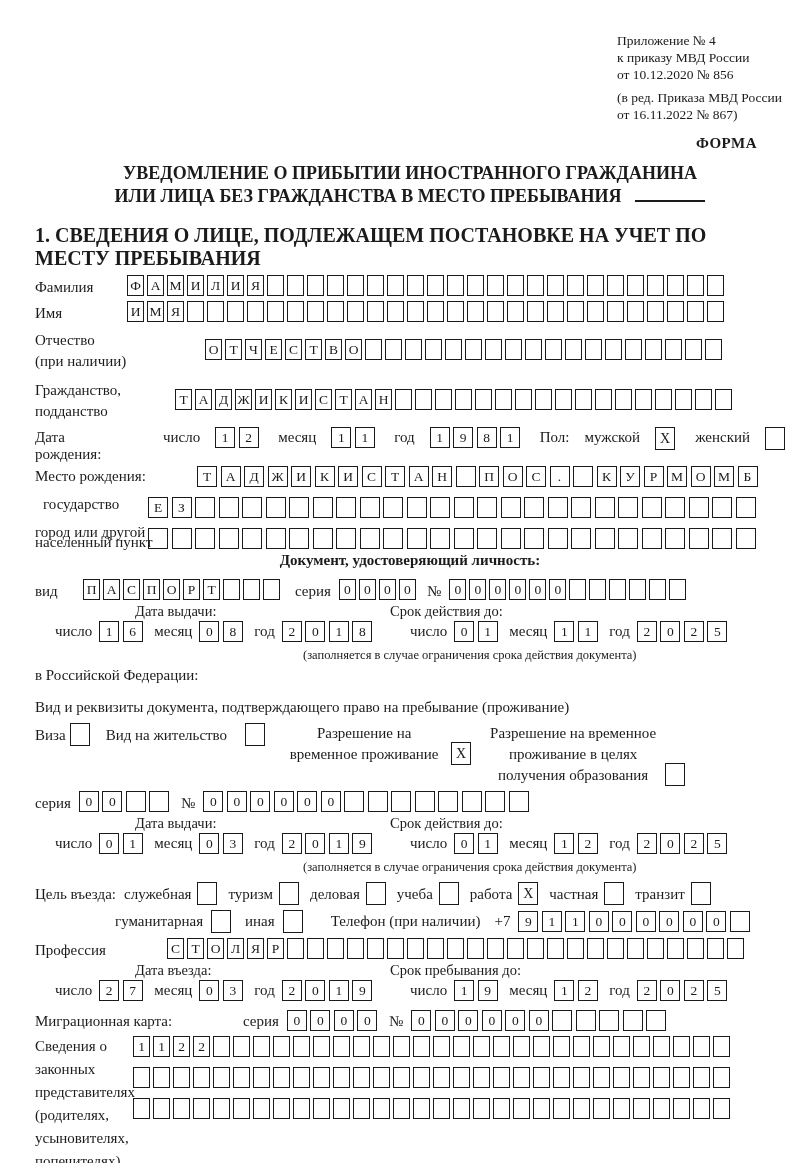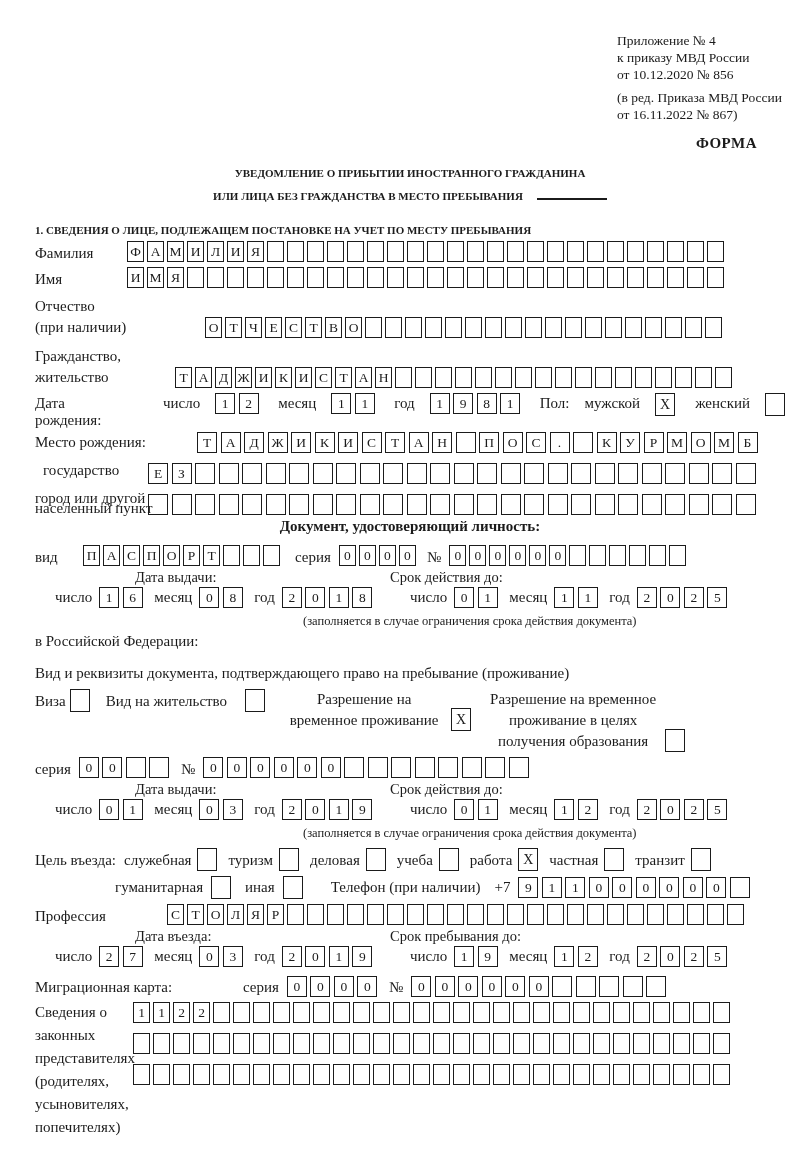--- a/index.html
+++ b/index.html
@@ -6,26 +6,26 @@
   .page{
     width:800px;height:1163px;box-sizing:border-box;position:relative;overflow:hidden;
     background:#fff;color:#1b1b1b;
     font-family:"Liberation Serif","DejaVu Serif",serif;font-size:15px;
     padding:32px 15px 0 35px;
   }
   
   .appendix{margin-left:582px;width:185px;line-height:17px;font-size:13.5px;}
   .appendix .rev{margin-top:6px;}
   .forma{text-align:right;font-weight:bold;font-size:15px;margin-top:12px;padding-right:28px;letter-spacing:.5px;}
-  .title{text-align:center;font-weight:bold;font-size:11px;line-height:23px;margin-top:10px;}
+  .title{text-align:center;font-weight:bold;font-size:18px;line-height:23px;margin-top:10px;}
   .blank{display:inline-block;width:70px;height:13px;border-bottom:2px solid #1b1b1b;margin-left:14px;}
-  .sec{font-weight:bold;font-size:11px;margin-top:16px;}
+  .sec{font-weight:bold;font-size:20px;margin-top:16px;}
 
   
-  .frow{display:flex;align-items:flex-end;margin-top:5px;}
+  .frow{display:flex;align-items:center;margin-top:5px;}
   .lbl{flex:none;padding-top:3px;}
   .lbl .sub{line-height:21px;}
   .w92{width:92px}.w170{width:170px}.w140{width:140px}.w48{width:48px}.w132{width:132px}
   .cells{display:flex;flex:none;}
   .cell{flex:none;width:15px;height:19px;border:1.5px solid #1b1b1b;margin-right:3px;
         display:flex;align-items:center;justify-content:center;font-size:13.5px;}
   .cells.wide .cell{width:18px;margin-right:3.5px;}
   .chk{flex:none;width:18px;height:21px;border:1.5px solid #1b1b1b;display:inline-flex;
        align-items:center;justify-content:center;font-size:14px;}
   .dword{margin-right:7px;padding-top:2px;}
@@ -215,21 +215,21 @@
         <span class="cell"></span>
         <span class="cell"></span>
         <span class="cell"></span>
         <span class="cell"></span>
       </span>
   </div>
 
   <div class="frow">
     <span class="lbl w140">
       <span class="sub">Гражданство,</span><br>
-      <span class="sub">жительство</span>
+      <span class="sub">подданство</span>
     </span>
     <span class="cells">
         <span class="cell">Т</span>
         <span class="cell">А</span>
         <span class="cell">Д</span>
         <span class="cell">Ж</span>
         <span class="cell">И</span>
         <span class="cell">К</span>
         <span class="cell">И</span>
         <span class="cell">С</span>

